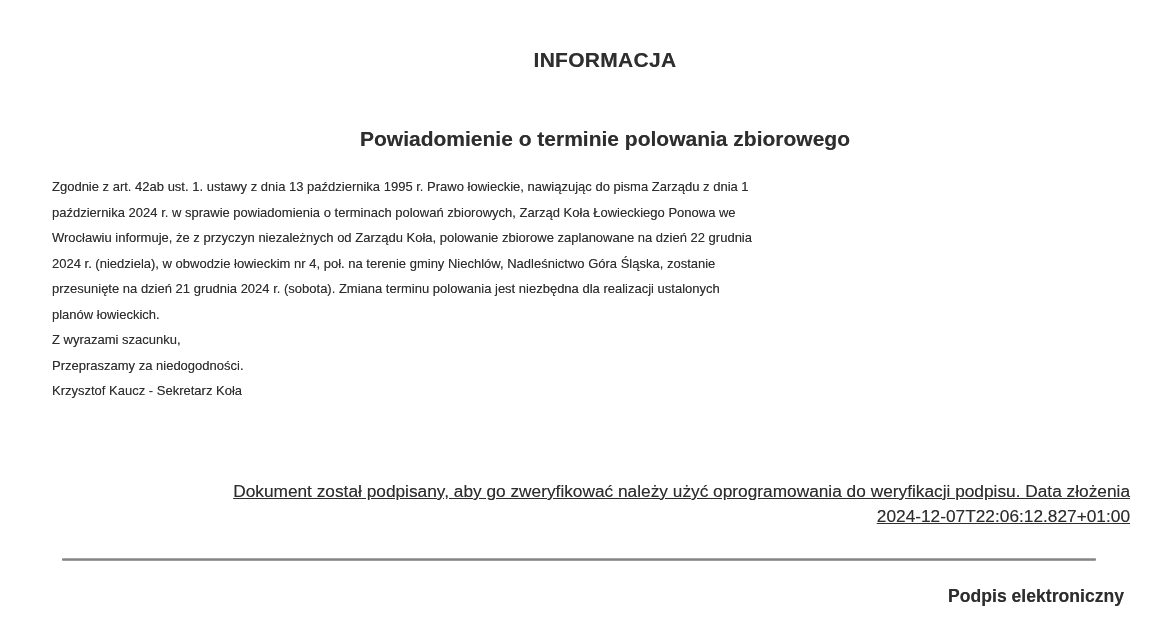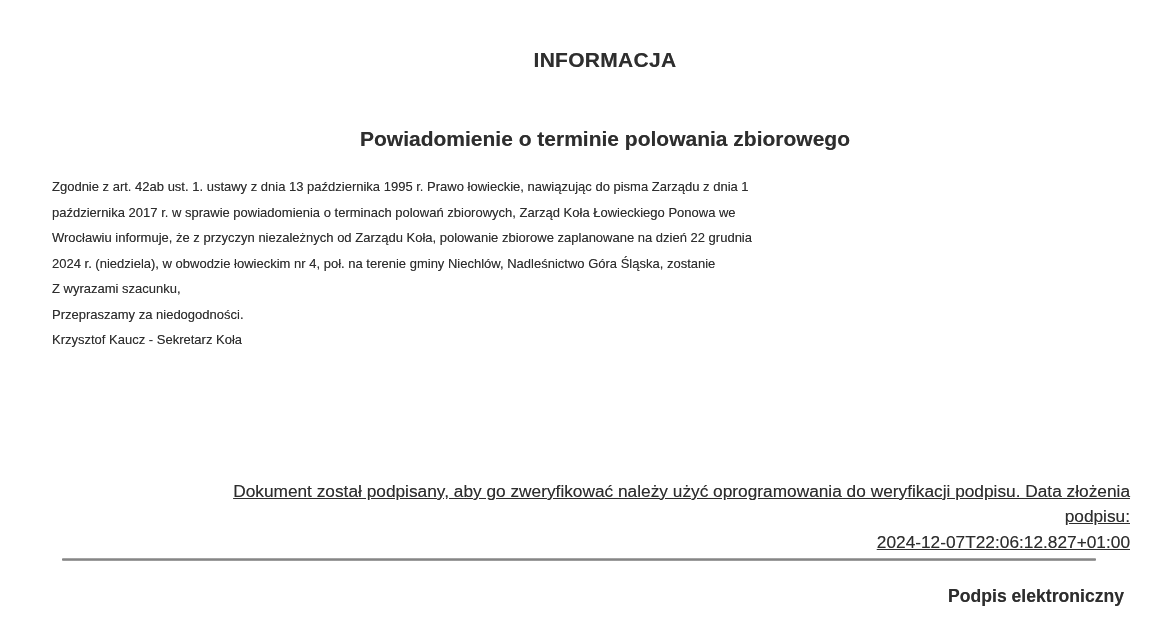--- a/index.html
+++ b/index.html
@@ -84,31 +84,32 @@
 <body>
 
 <div class="page">
 
   <div class="doc-title">INFORMACJA</div>
 
   <div class="doc-subtitle">Powiadomienie o terminie polowania zbiorowego</div>
 
   <div class="doc-body">
     <div class="line">Zgodnie z art. 42ab ust. 1. ustawy z dnia 13 października 1995 r. Prawo łowieckie, nawiązując do pisma Zarządu z dnia 1</div>
-    <div class="line">października 2017 r. w sprawie powiadomienia o terminach polowań zbiorowych, Zarząd Koła Łowieckiego Ponowa we</div>
+    <div class="line">października 2024 r. w sprawie powiadomienia o terminach polowań zbiorowych, Zarząd Koła Łowieckiego Ponowa we</div>
     <div class="line">Wrocławiu informuje, że z przyczyn niezależnych od Zarządu Koła, polowanie zbiorowe zaplanowane na dzień 22 grudnia</div>
     <div class="line">2024 r. (niedziela), w obwodzie łowieckim nr 4, poł. na terenie gminy Niechlów, Nadleśnictwo Góra Śląska, zostanie</div>
+    <div class="line">przesunięte na dzień 21 grudnia 2024 r. (sobota). Zmiana terminu polowania jest niezbędna dla realizacji ustalonych</div>
+    <div class="line">planów łowieckich.</div>
     <div class="line">Z wyrazami szacunku,</div>
     <div class="line">Przepraszamy za niedogodności.</div>
     <div class="line">Krzysztof Kaucz - Sekretarz Koła</div>
   </div>
 
   <div class="signature-note">
     <div class="line">Dokument został podpisany, aby go zweryfikować należy użyć oprogramowania do weryfikacji podpisu. Data złożenia</div>
-    <div class="line">podpisu:</div>
     <div class="line">2024-12-07T22:06:12.827+01:00</div>
   </div>
 
   <div class="divider"></div>
 
   <div class="signature-label">Podpis elektroniczny</div>
 
 </div>
 
 </body></html>

